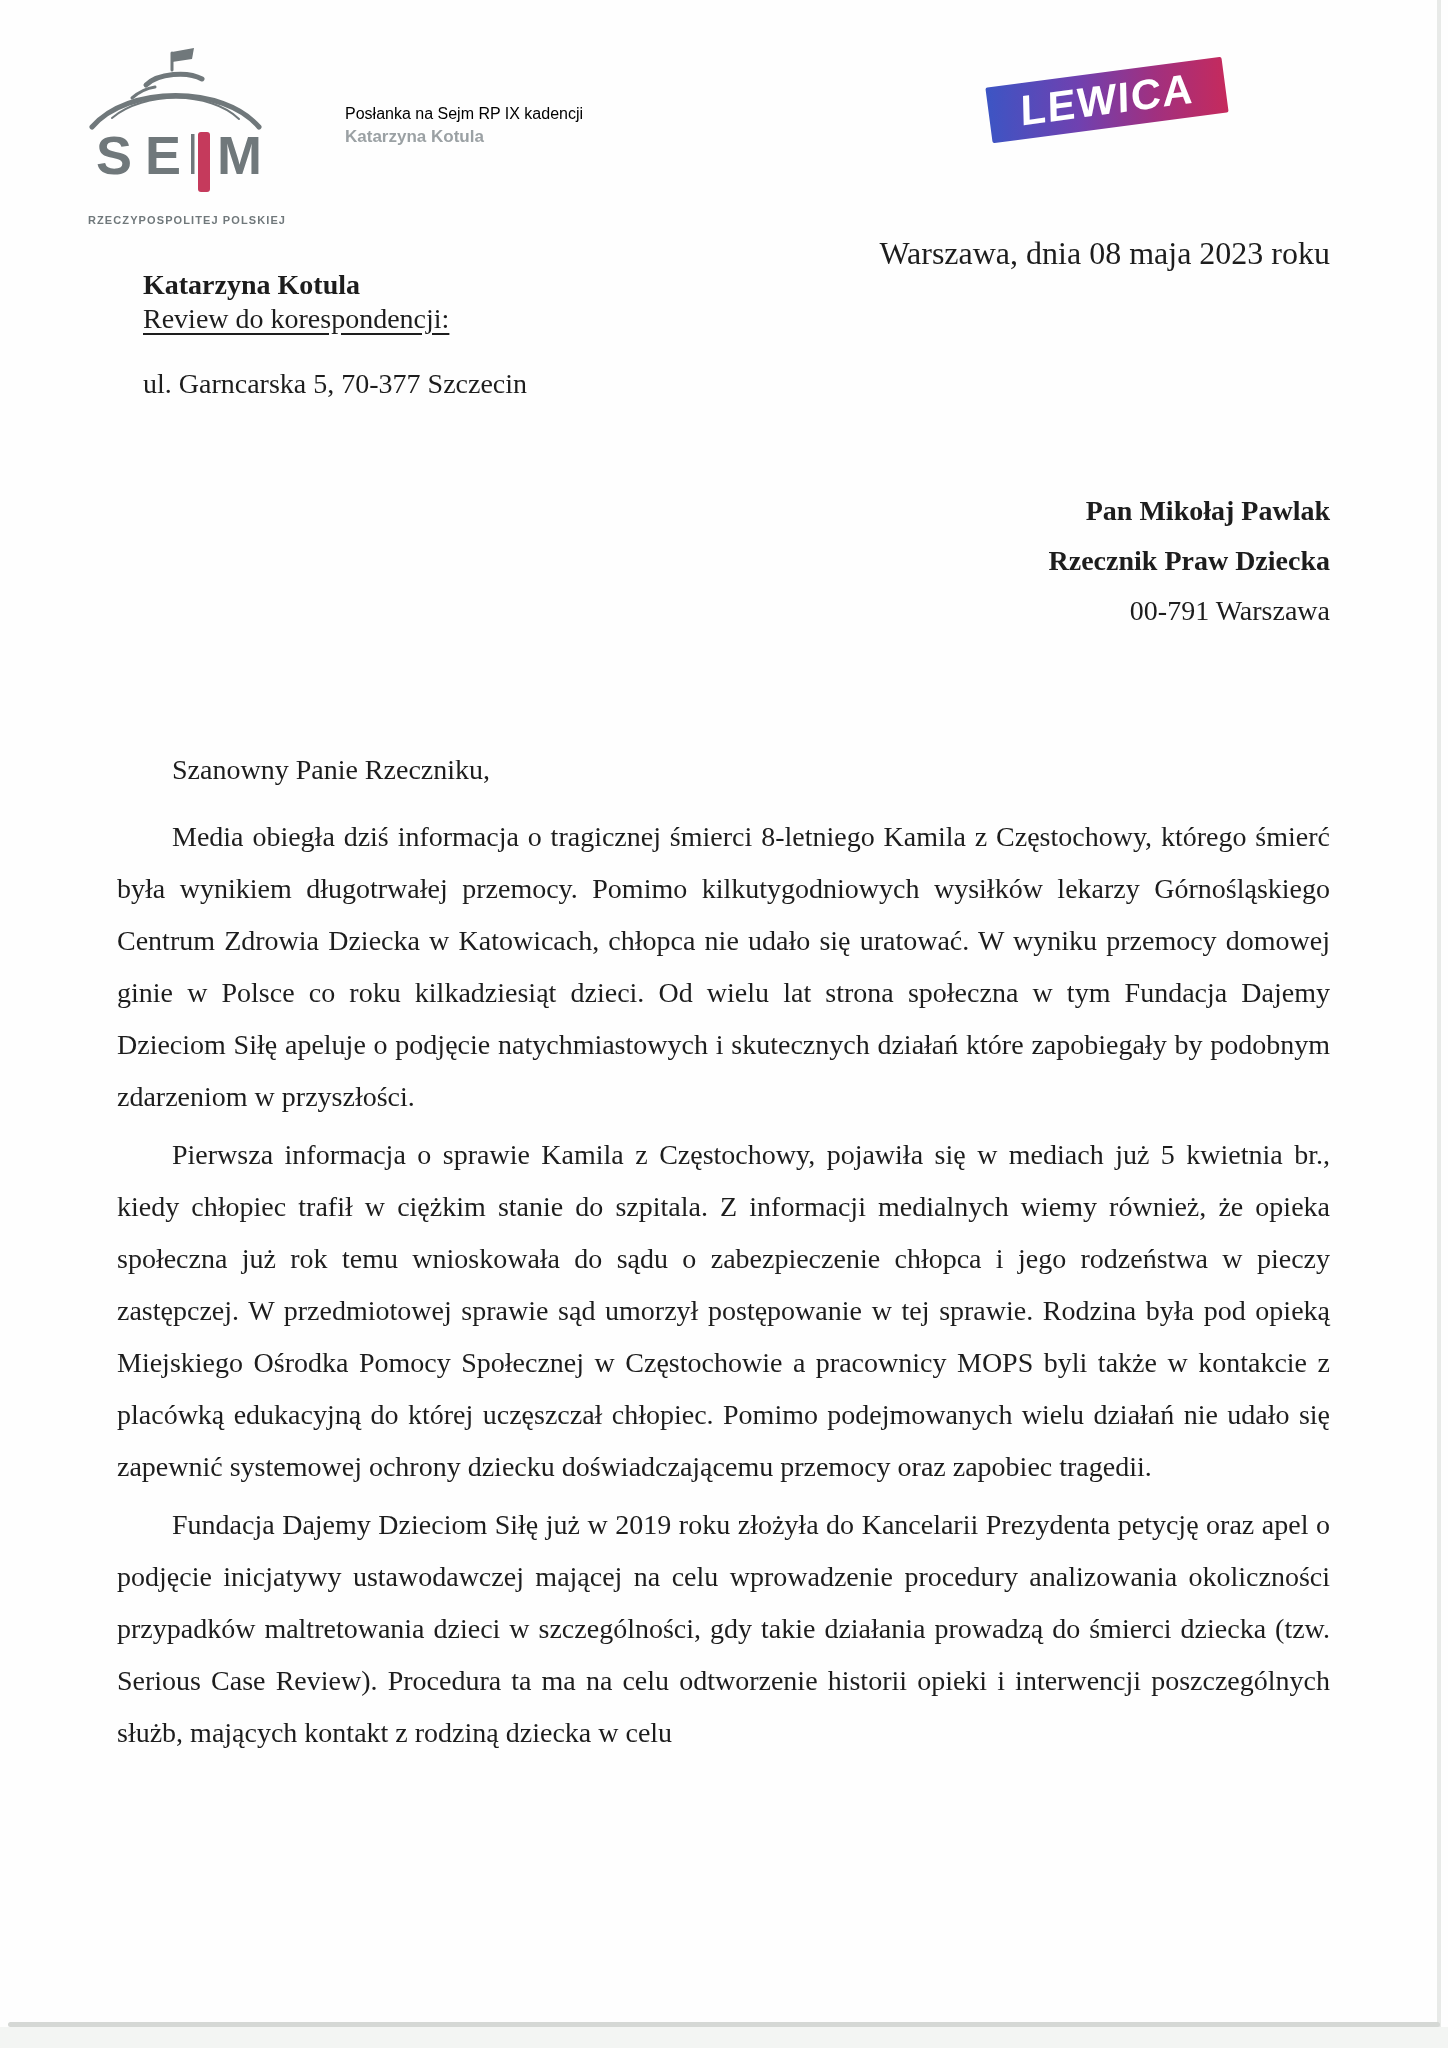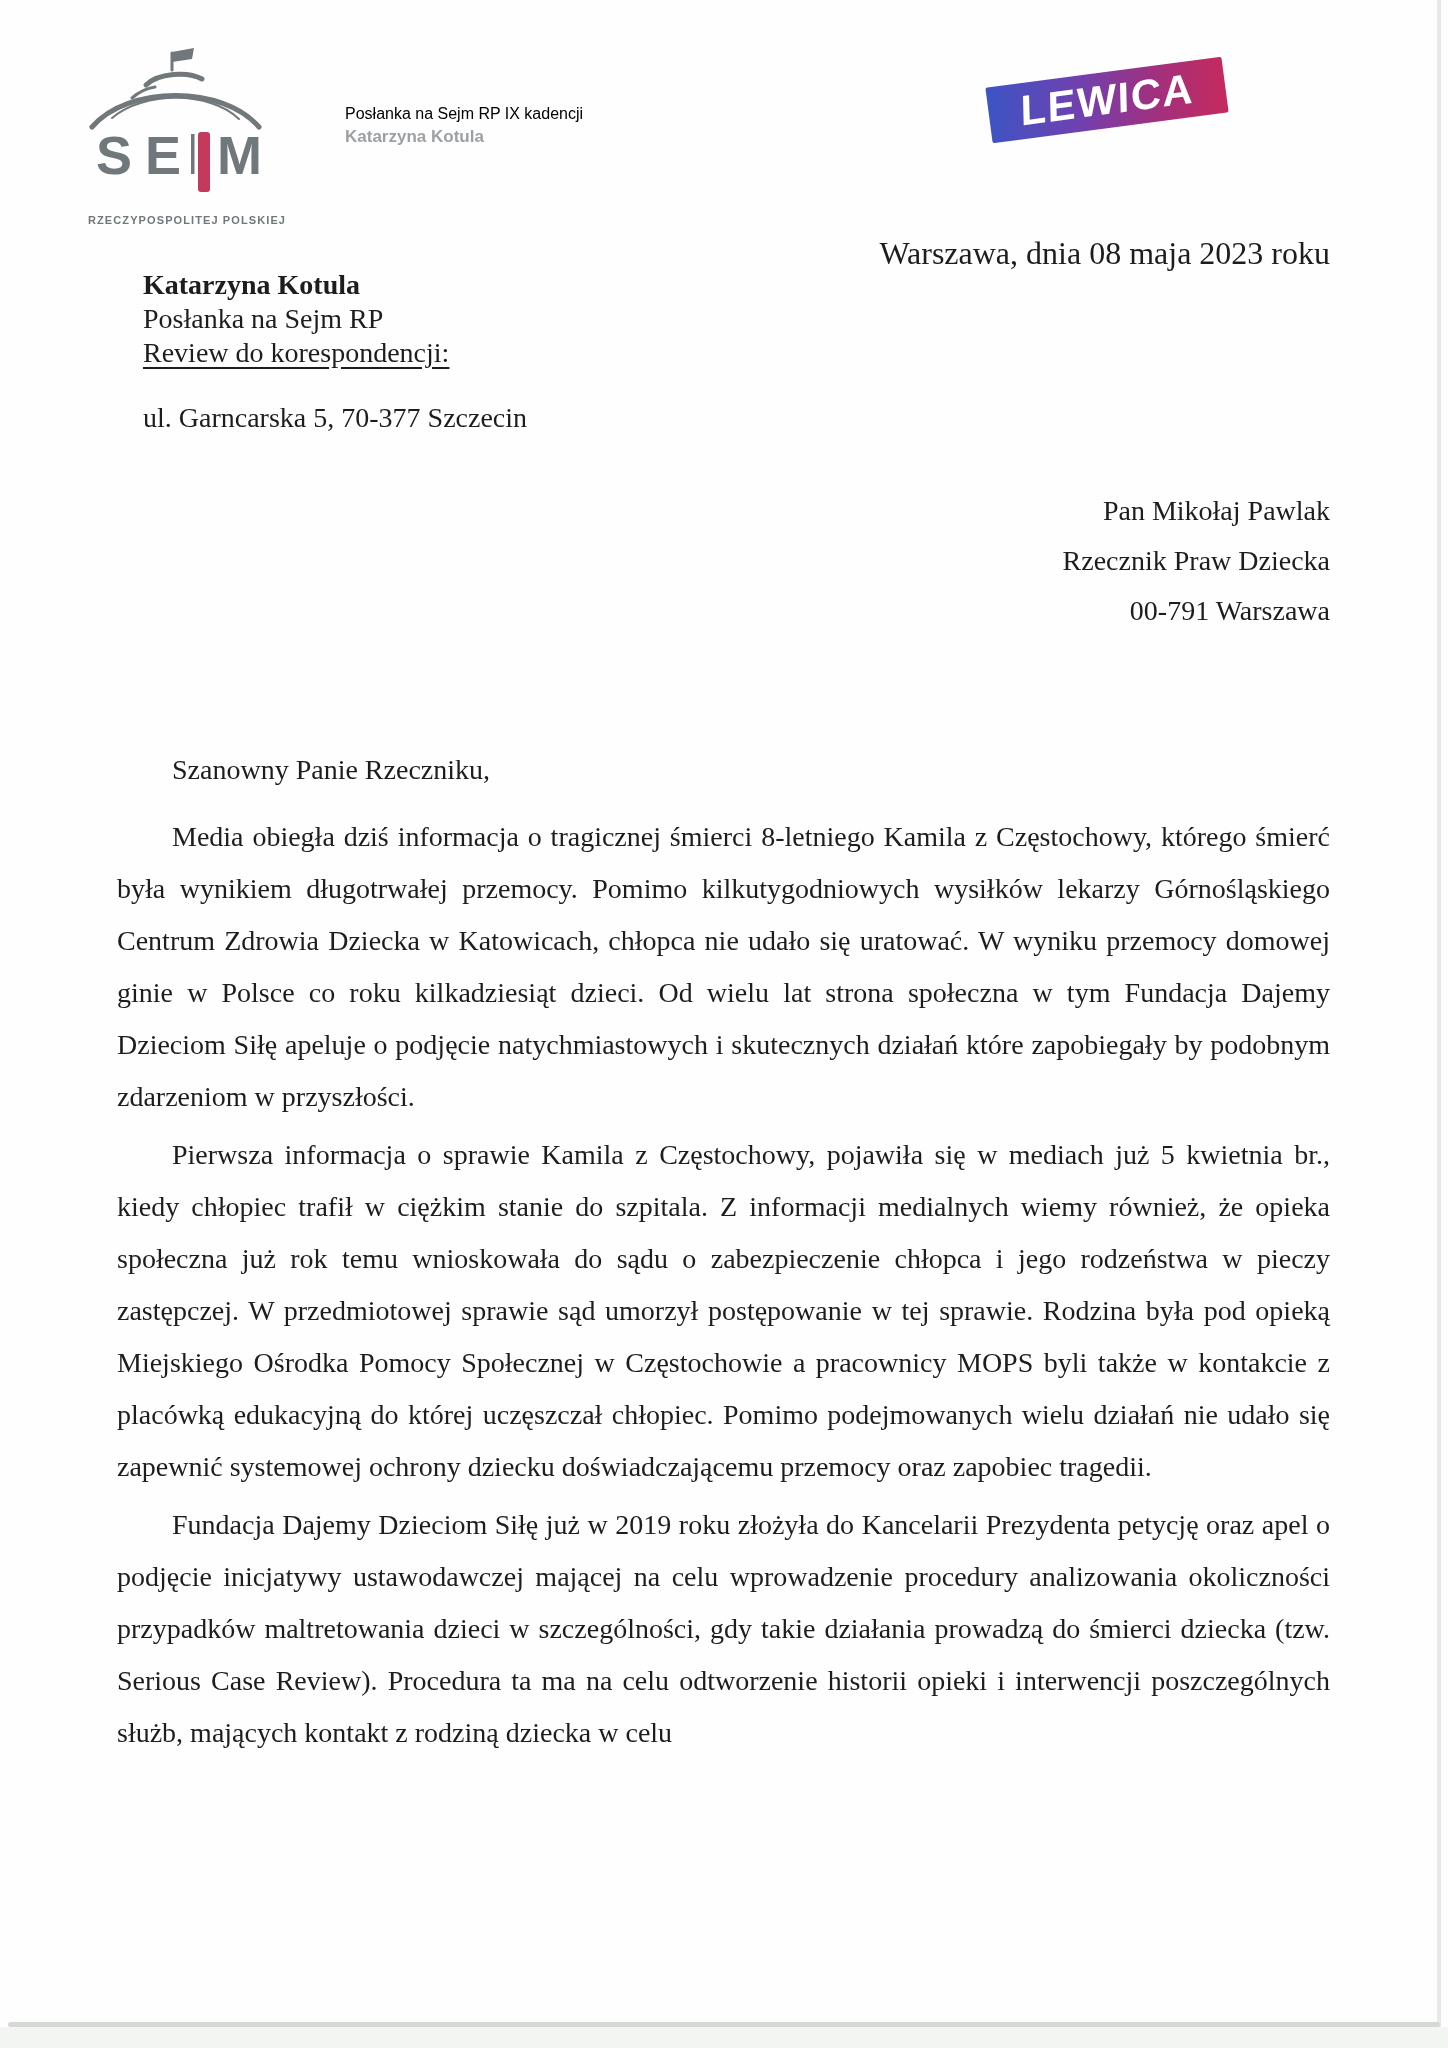--- a/index.html
+++ b/index.html
@@ -56,21 +56,21 @@
     font-size:28px;line-height:34px;white-space:nowrap;
   }
   .sender .name{font-weight:bold;}
   .sender .addr-label{text-decoration:underline;text-underline-offset:5px;}
   .sender .addr{margin-top:31px;}
 
   .recipient{
     position:absolute;right:118px;top:486px;
     font-size:28px;line-height:50px;text-align:right;white-space:nowrap;
   }
-  .recipient .bold{font-weight:normal;}
+  .recipient .bold{font-weight:bold;}
 
   
   .letter-body{
     position:absolute;left:117px;right:118px;top:744px;
     font-size:28px;line-height:52px;
     text-align:justify;
   }
   .salutation{margin:0 0 15px 55px;}
   .letter-body p.para{margin:0 0 6px 0;text-indent:55px;}
 
@@ -120,21 +120,20 @@
   </div>
 
   <div class="lewica-banner" style="background: linear-gradient(96deg, rgb(60, 85, 196) 0%, rgb(111, 65, 176) 38%, rgb(161, 48, 127) 70%, rgb(198, 42, 92) 100%);">
     <span>LEWICA</span>
   </div>
 
   <div class="date-line">Warszawa, dnia 08 maja 2023 roku</div>
 
   <div class="sender">
     <div class="name">Katarzyna Kotula</div>
-    <div class="title">Posłanka na Sejm RP</div>
     <div class="addr-label">Review do korespondencji:</div>
     <div class="addr">ul. Garncarska 5, 70-377 Szczecin</div>
   </div>
 
   <div class="recipient">
     <div class="bold">Pan Mikołaj Pawlak</div>
     <div class="bold">Rzecznik Praw Dziecka</div>
     <div>00-791 Warszawa</div>
   </div>
 

